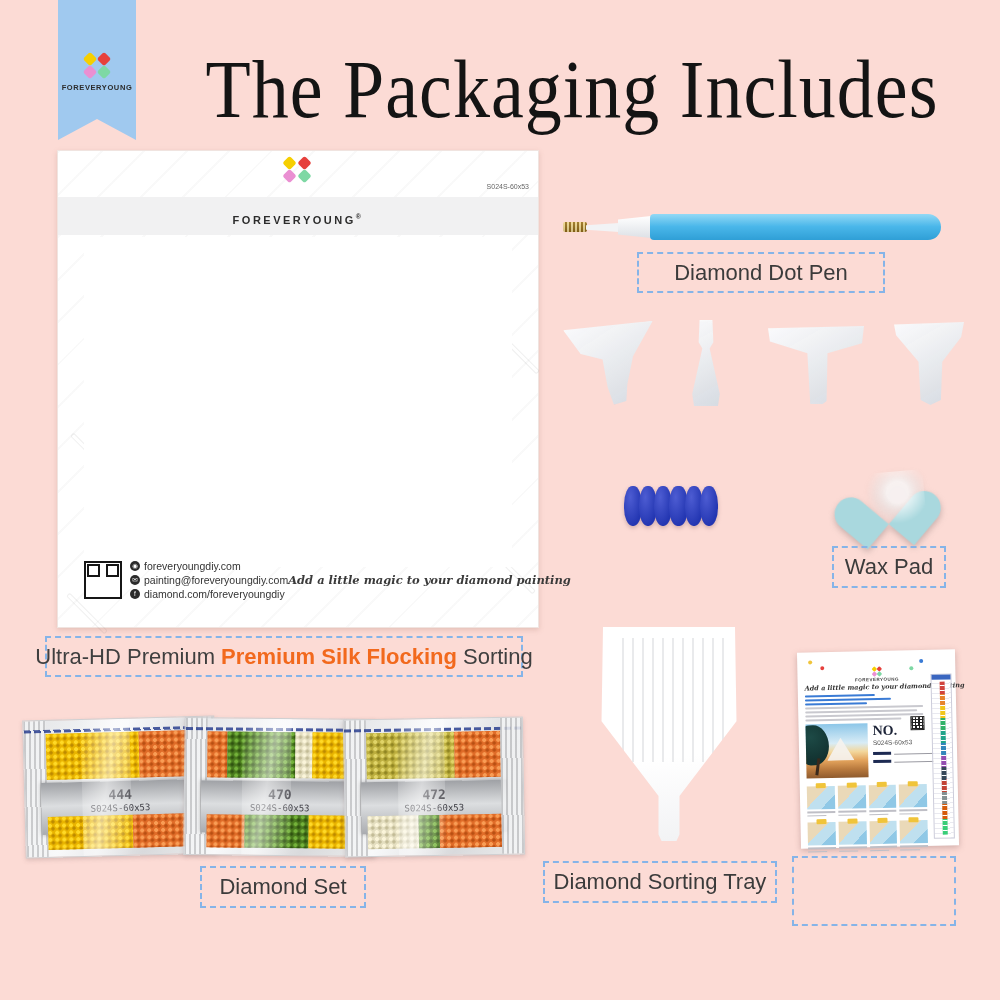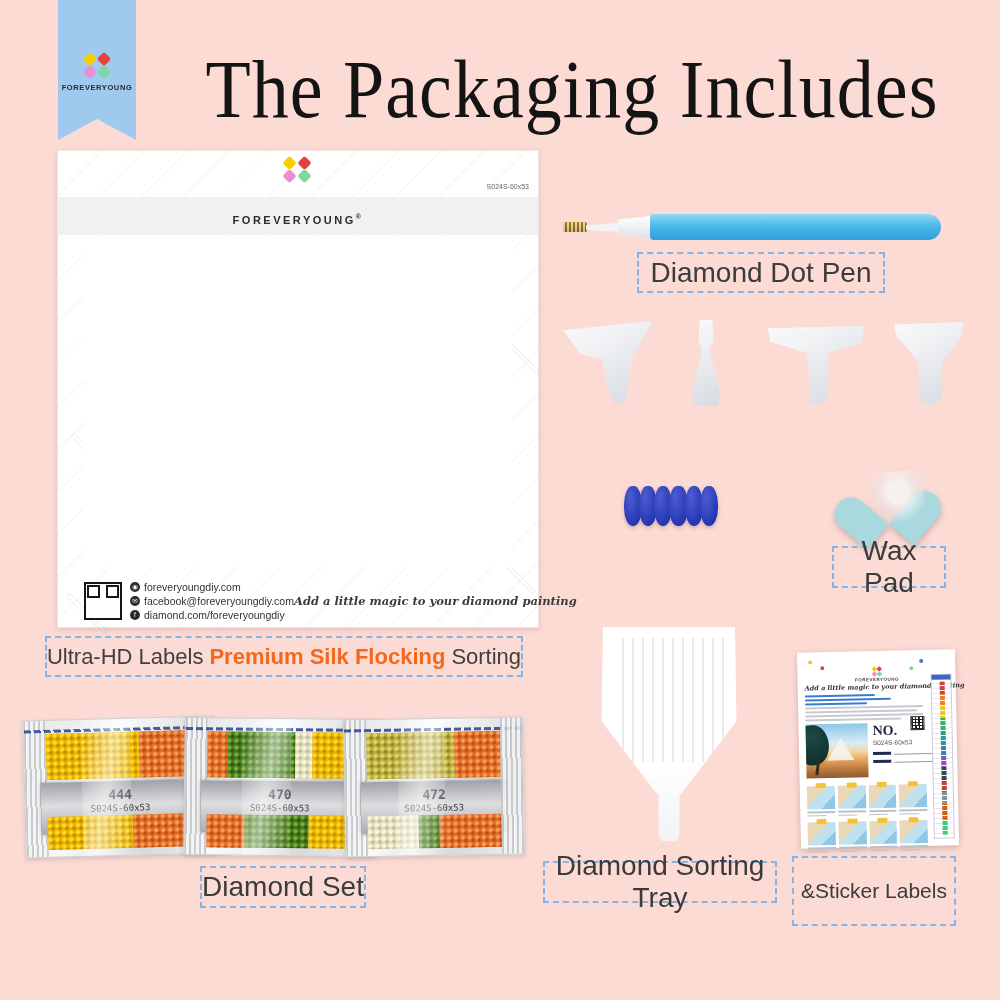--- a/index.html
+++ b/index.html
@@ -30,42 +30,42 @@
   .canvas-inner { position:absolute; left:26px; top:86px; right:26px; bottom:60px; background:#fff; }
   .canvas-logo { position:absolute; left:50%; top:7px; transform:translateX(-50%); }
   .canvas-logo .logo-grid { grid-template-columns:12px 12px; margin-bottom:0; }
   .canvas-brand { position:absolute; left:50%; top:62px; transform:translateX(-50%);
                   font-size:11px; font-weight:bold; letter-spacing:2.5px; color:#2c2c2c; white-space:nowrap; }
   .canvas-brand sup { font-size:7px; }
   .canvas-sku { position:absolute; top:32px; right:9px; font-size:7px; color:#666; }
   .pat-line { position:absolute; width:54px; height:5px; border:1px solid rgba(120,120,120,.12);
               border-radius:2px; transform:rotate(45deg); }
 
-  .canvas-footer { position:absolute; left:26px; right:26px; bottom:4px; height:44px;
+  .canvas-footer { position:absolute; left:26px; right:26px; bottom:25px; height:44px;
                    display:flex; align-items:center;text-align:right; }
   .qr { position:relative; width:38px; height:38px; border:2px solid #161616; background:#fff;
         background-image:repeating-linear-gradient(0deg,#161616 0 3px,transparent 3px 6px),
                          repeating-linear-gradient(90deg,#161616 0 3px,transparent 3px 7px);
         background-blend-mode:lighten; flex:0 0 auto; }
   .qr::before, .qr::after { content:""; position:absolute; width:9px; height:9px;
         border:2px solid #161616; background:#fff; }
   .qr::before { left:1px; top:1px; } .qr::after { right:1px; top:1px; }
   .links { margin-left:8px; }
   .contact-line { display:flex; align-items:center; font-size:10.5px; color:#333; line-height:14px; }
   .ci { display:inline-flex; align-items:center; justify-content:center; width:10px; height:10px;
         border-radius:50%; background:#2b2b2b; color:#fff; font-size:6.5px; margin-right:4px; flex:0 0 auto; }
   .canvas-tagline { margin-left:auto; padding-right:4px; font-family:"DejaVu Serif", serif;
         font-style:italic; font-weight:bold; font-size:11.5px; color:#3a3a3a; white-space:nowrap; }
 
   
   .caption { position:absolute; left:45px; top:636px; width:478px; height:41px;
              border:2px dashed #85b4e8; display:flex; align-items:center; justify-content:center;
              font-size:22px; color:#3f3f3f; white-space:nowrap; }
   .caption .hl { color:#f2691d; font-weight:bold; padding:0 6px;text-align:center; }
-  .tag { position:absolute; border:2px dashed #85b4e8; color:#3b3b3b; font-size:28px;
+  .tag { position:absolute; border:2px dashed #85b4e8; color:#3b3b3b; font-size:22px;
          display:flex; align-items:center; justify-content:center; text-align:center; }
   #tag-pen  { left:637px; top:252px; width:248px; height:41px; }
   #tag-nib  { left:637px; top:412px; width:248px; height:41px; }
   #tag-grip { left:533px; top:546px; width:282px; height:42px; font-size:21px; }
   #tag-wax  { left:832px; top:546px; width:114px; height:42px; }
   #tag-tray { left:543px; top:861px; width:234px; height:42px; }
   #tag-set  { left:200px; top:866px; width:166px; height:42px; }
   #tag-inv  { left:792px; top:856px; width:164px; height:70px; flex-direction:column;
               line-height:30px; font-size:21px; }
 
@@ -250,33 +250,33 @@
 
     <div class="canvas-footer">
       <div class="qr"></div>
       <div class="links">
         <div class="contact-line">
           <span class="ci">◉</span>
           <span>foreveryoungdiy.com</span>
         </div>
         <div class="contact-line">
           <span class="ci">✉</span>
-          <span>facebook@foreveryoungdiy.com</span>
+          <span>painting@foreveryoungdiy.com</span>
         </div>
         <div class="contact-line">
           <span class="ci">f</span>
           <span>diamond.com/foreveryoungdiy</span>
         </div>
       </div>
       <span class="canvas-tagline">Add a little magic to your diamond painting</span>
     </div>
   </div>
 
   <div class="caption">
-    <span>Ultra-HD Labels</span>
+    <span>Ultra-HD Premium</span>
     <span class="hl">Premium Silk Flocking</span>
     <span>Sorting</span>
   </div>
 
   <div class="pen">
     <div class="pen-tip-gold"></div>
     <div class="pen-tip-white"></div>
     <div class="pen-collar"></div>
     <div class="pen-barrel"></div>
   </div>
@@ -390,21 +390,20 @@
           <div class="step-img"></div>
           <div class="step-bar"></div>
           <div class="step-bar short"></div>
         </div>
     </div>
     <div class="sheet-colors">
       <div class="color-strip"></div>
     </div>
   </div>
   <div class="tag" id="tag-inv">
-    <span>&amp;Sticker Labels</span>
   </div>
 
   <div class="bags">
     <div class="bag" id="bag1">
       <div class="bag-seal"></div>
       <div class="beads-row beads-top">
         <span class="sec yellow" style="width:64%;"></span>
         <span class="sec orange" style="width:36%;"></span>
       </div>
       <div class="bag-label">

